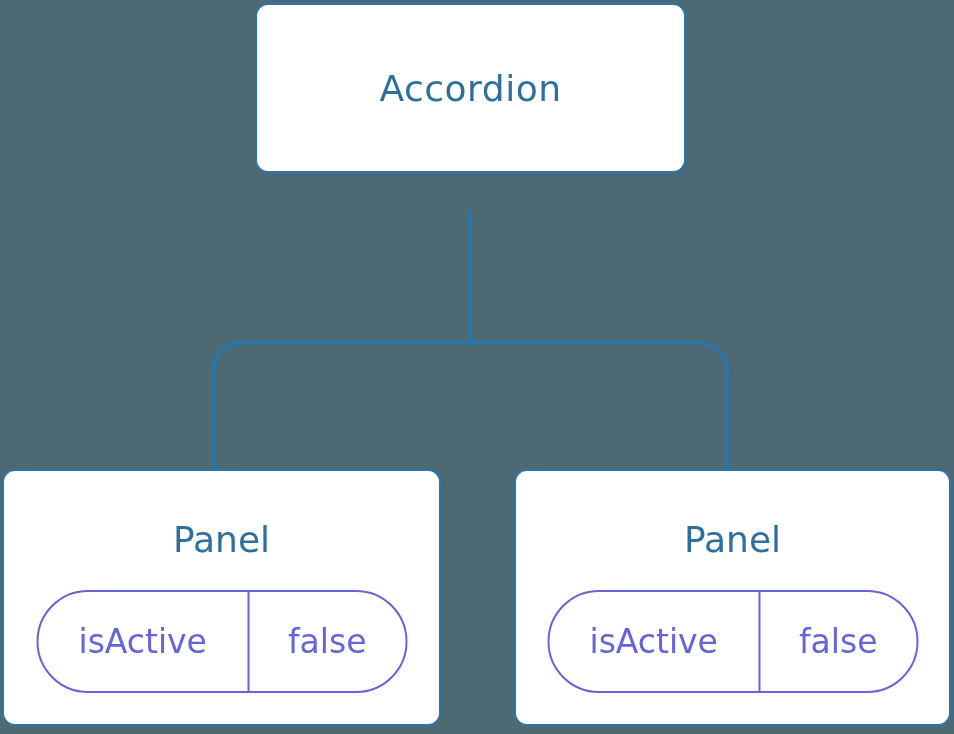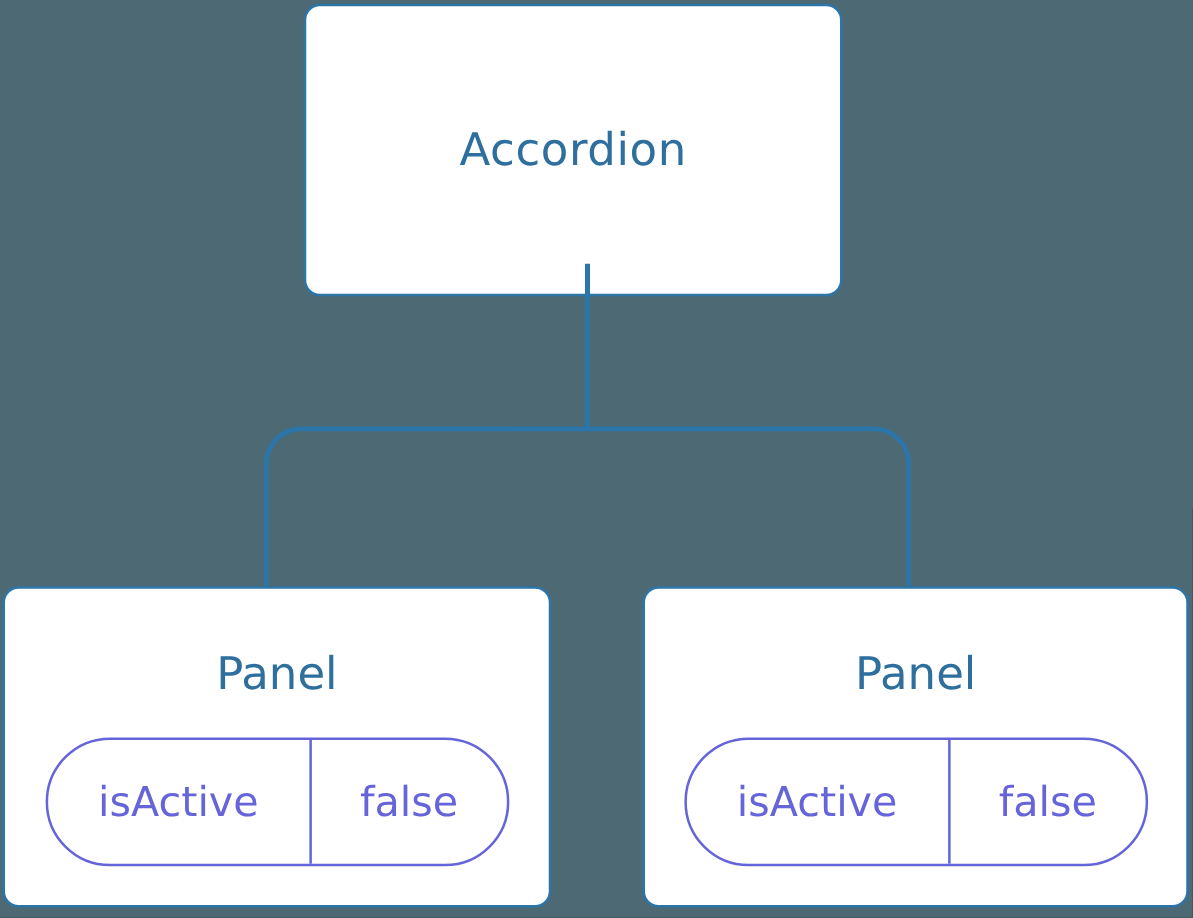--- a/index.html
+++ b/index.html
@@ -26,22 +26,22 @@
     position:absolute;
     background:var(--node-bg);
     border:2.5px solid var(--node-border);
     border-radius:13px;
     box-sizing:border-box;
     display:flex;
     flex-direction:column;
     align-items:center;
   }
   .node-root{
-    left:243px; top:3px;
-    width:431px; height:234px;
+    left:255px; top:3px;
+    width:431px; height:170px;
     justify-content:center;
   }
   .node-title{
     color:var(--node-text);
     font-size:36px;
     font-weight:500;
     letter-spacing:0.5px;
   }
   .line{
     position:absolute;

